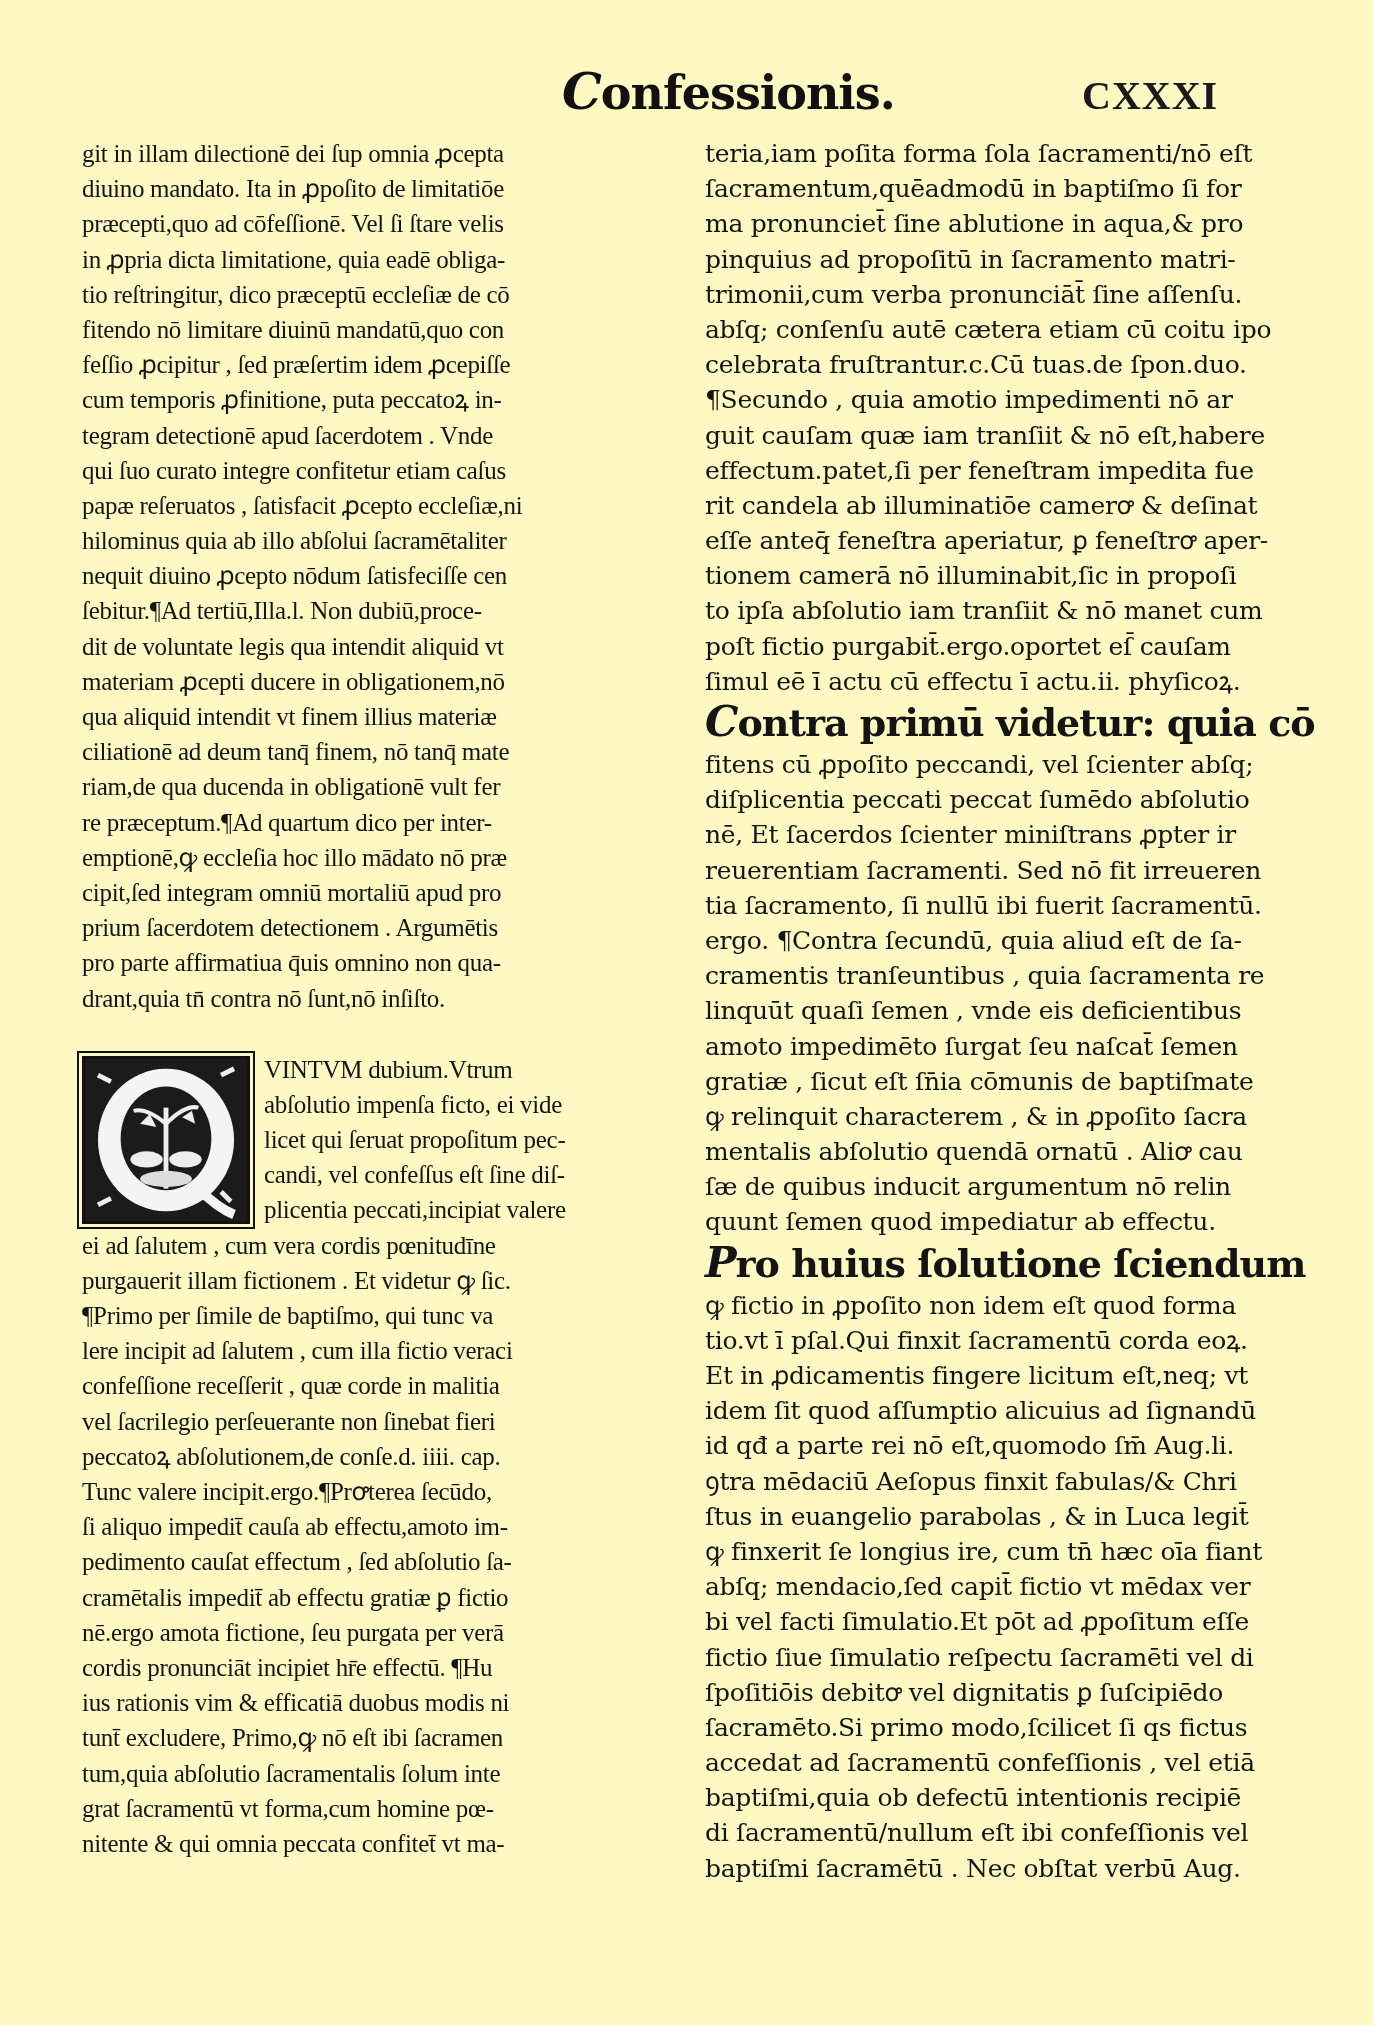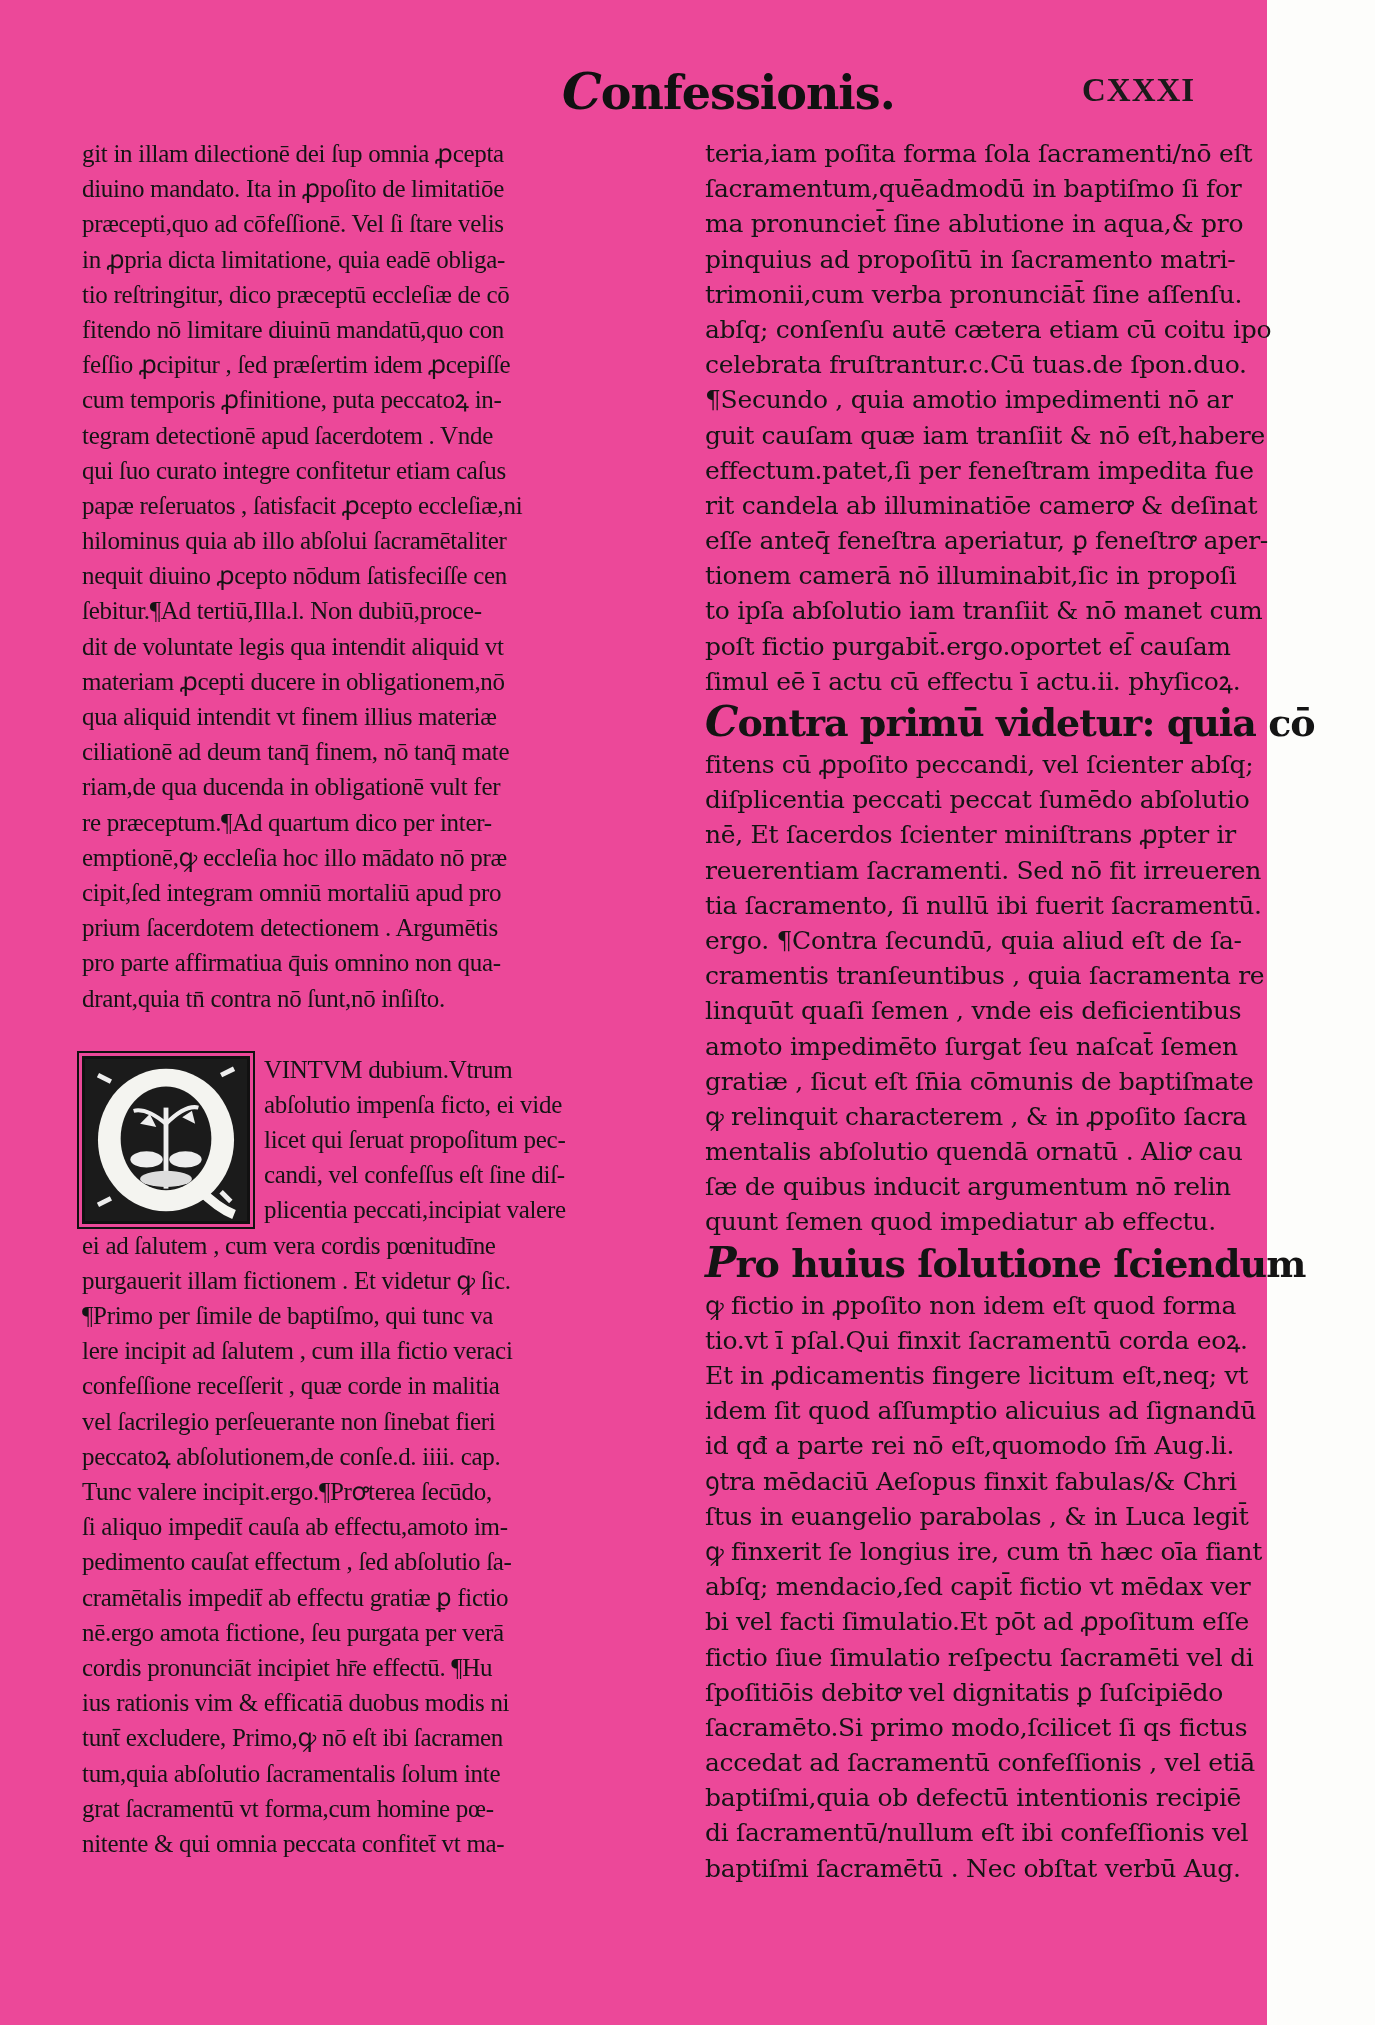--- a/index.html
+++ b/index.html
@@ -1,28 +1,28 @@
 <!DOCTYPE html>
 <html><head>
 <meta charset="utf-8">
 <style>
   html, body { margin:0; padding:0; }
   body {
     width:1375px; height:2025px; background:#fdfdfb; overflow:hidden;
     position:relative; color:#141414;
     font-family:"DejaVu Serif", "Liberation Serif", serif;
   }
-  .page { position:absolute; left:0; top:0; width:1267px; height:2025px; background:#ec4899; }
+  .page { position:absolute; left:0; top:0; width:1373px; height:2025px; background:#fef9c3; }
   .header-title {
     position:absolute; left:562px; top:62px; font-size:46px; font-weight:bold;
     font-family:"DejaVu Serif", serif; letter-spacing:-1px; color:#111;
   }
   .header-title .cap { font-style:italic; font-size:50px; }
   .folio {
-    position:absolute; left:1082px; top:72px; font-size:33px; font-weight:bold;
+    position:absolute; left:1082px; top:72px; font-size:40px; font-weight:bold;
     font-family:"Liberation Serif", serif; letter-spacing:1px; color:#1a1a1a;
   }
   .col { position:absolute; font-size:25px; line-height:35.2px; white-space:nowrap; }
   .col-left { left:82px; top:136px; width:600px;font-family:Liberation Serif, serif; }
   .col-right { left:705px; top:136px; width:580px; }
   .line { display:block; height:35.2px; letter-spacing:-0.3px; }
   .heading-line {
     display:block; height:46px; font-size:38px; font-weight:bold; line-height:46px;
     letter-spacing:-1px; margin-bottom:2px;
   }

